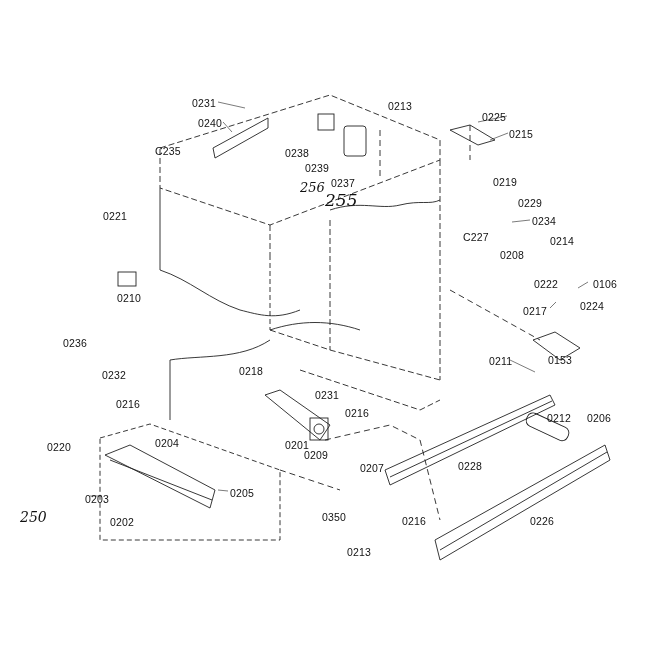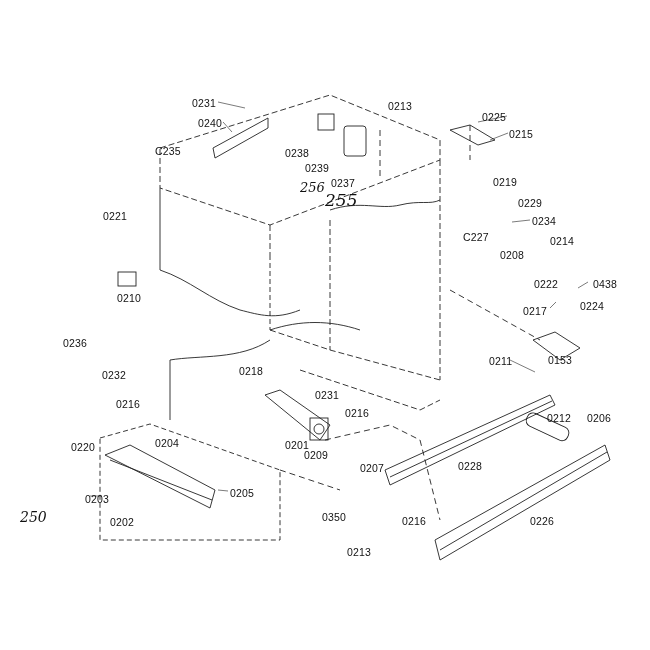--- a/index.html
+++ b/index.html
@@ -123,36 +123,36 @@
     <span class="lbl" style="left: 388px; top: 101px;">0213</span>
     <span class="lbl" style="left: 482px; top: 112px;">0225</span>
     <span class="lbl" style="left: 509px; top: 129px;">0215</span>
     <span class="lbl" style="left: 493px; top: 177px;">0219</span>
     <span class="lbl" style="left: 518px; top: 198px;">0229</span>
     <span class="lbl" style="left: 532px; top: 216px;">0234</span>
     <span class="lbl" style="left: 463px; top: 232px;">C227</span>
     <span class="lbl" style="left: 500px; top: 250px;">0208</span>
     <span class="lbl" style="left: 550px; top: 236px;">0214</span>
     <span class="lbl" style="left: 534px; top: 279px;">0222</span>
-    <span class="lbl" style="left: 593px; top: 279px;">0438</span>
+    <span class="lbl" style="left: 593px; top: 279px;">0106</span>
     <span class="lbl" style="left: 580px; top: 301px;">0224</span>
     <span class="lbl" style="left: 523px; top: 306px;">0217</span>
     <span class="lbl" style="left: 548px; top: 355px;">0153</span>
     <span class="lbl" style="left: 489px; top: 356px;">0211</span>
     <span class="lbl" style="left: 103px; top: 211px;">0221</span>
     <span class="lbl" style="left: 117px; top: 293px;">0210</span>
     <span class="lbl" style="left: 63px; top: 338px;">0236</span>
     <span class="lbl" style="left: 102px; top: 370px;">0232</span>
     <span class="lbl" style="left: 116px; top: 399px;">0216</span>
     <span class="lbl" style="left: 239px; top: 366px;">0218</span>
     <span class="lbl" style="left: 315px; top: 390px;">0231</span>
     <span class="lbl" style="left: 345px; top: 408px;">0216</span>
     <span class="lbl" style="left: 253px; top: 440px; padding-left: 32px;">0201</span>
     <span class="lbl" style="left: 304px; top: 450px;">0209</span>
-    <span class="lbl" style="left: 71px; top: 442px;">0220</span>
+    <span class="lbl" style="left: 47px; top: 442px;">0220</span>
     <span class="lbl" style="left: 155px; top: 438px;">0204</span>
     <span class="lbl" style="left: 230px; top: 488px;">0205</span>
     <span class="lbl" style="left: 63px; top: 494px; padding-left: 22px;">0203</span>
     <span class="lbl" style="left: 110px; top: 517px;">0202</span>
     <span class="lbl" style="left: 360px; top: 463px;">0207</span>
     <span class="lbl" style="left: 458px; top: 461px;">0228</span>
     <span class="lbl" style="left: 547px; top: 413px;">0212</span>
     <span class="lbl" style="left: 587px; top: 413px;">0206</span>
     <span class="lbl" style="left: 322px; top: 512px;">0350</span>
     <span class="lbl" style="left: 402px; top: 516px;">0216</span>

